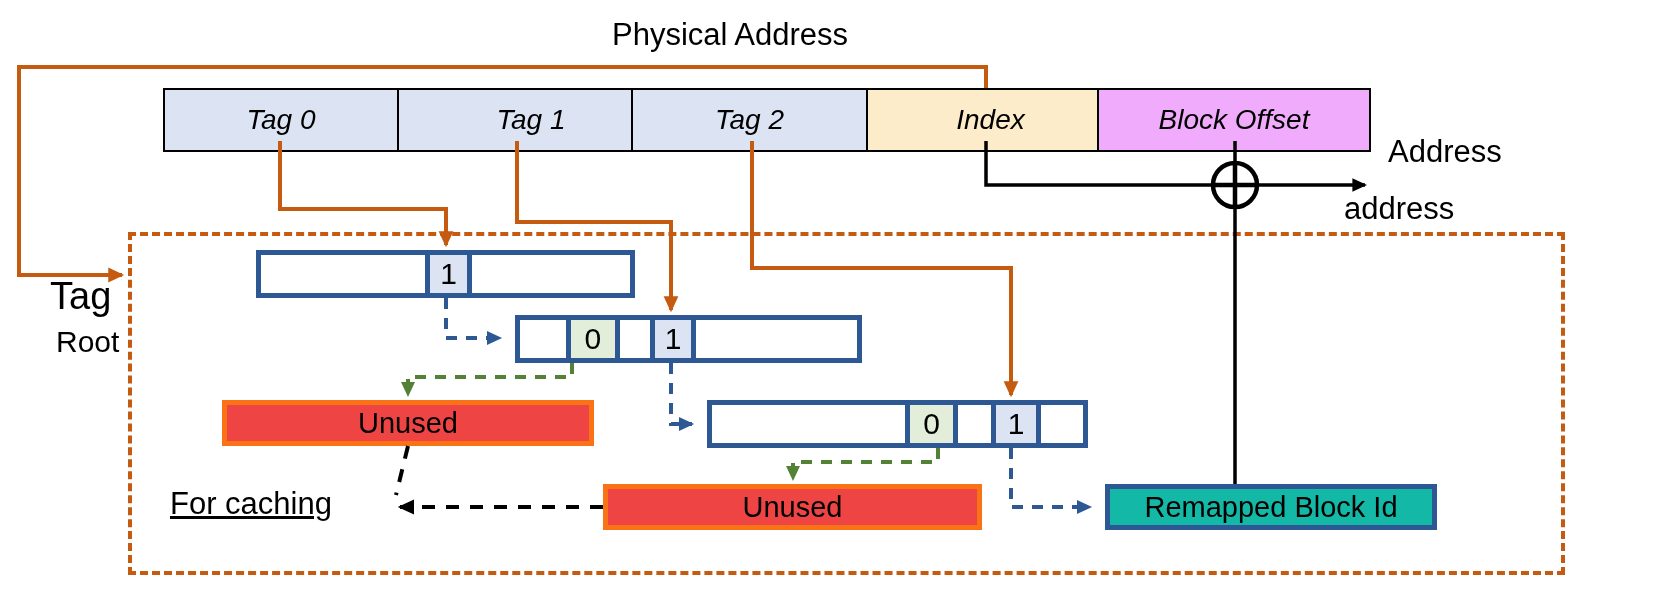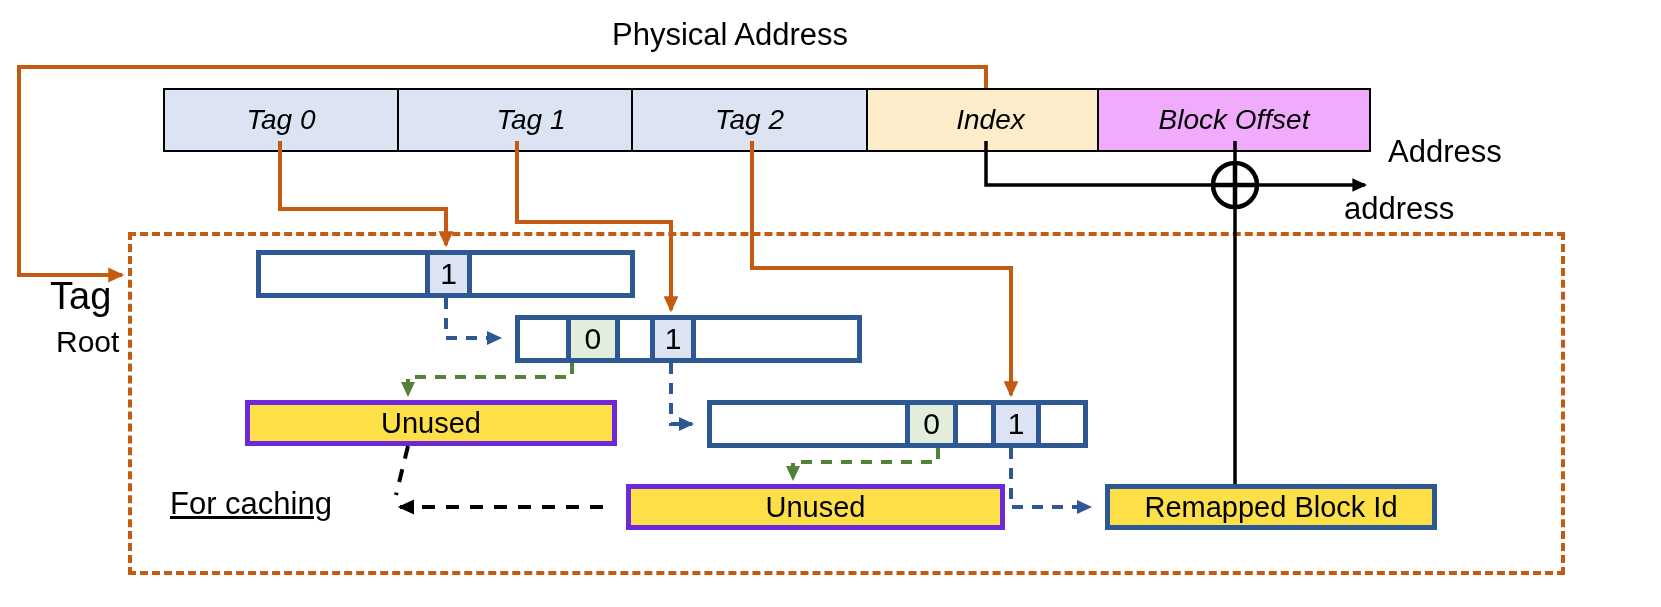--- a/index.html
+++ b/index.html
@@ -30,27 +30,27 @@
   .node .cell{box-sizing:border-box;border-right:5px solid #2e5894;height:100%;}
   .node .cell:last-child{border-right:none;}
   .node .bit{display:flex;align-items:center;justify-content:center;
         font-size:30px;color:#000;line-height:1;}
   .bit-1{background:#dce3f2;}
   .bit-0{background:#e2eed9;}
   .blank{background:#ffffff;}
 
   
   .unused{position:absolute;height:46px;box-sizing:border-box;
-          border:5px solid #6d28d9;background:#fde047;
+          border:5px solid #f97316;background:#ef4444;
           display:flex;align-items:center;justify-content:center;
-          font-size:29px;color:#000;margin-left:23px;}
+          font-size:29px;color:#000;}
 
   
   #remapped{position:absolute;left:1105px;top:484px;width:332px;height:46px;
-            box-sizing:border-box;border:5px solid #2e5894;background:#fde047;
+            box-sizing:border-box;border:5px solid #2e5894;background:#14b8a6;
             display:flex;align-items:center;justify-content:center;
             font-size:29px;color:#000;}
 </style>
 </head>
 <body>
 
 <div id="stage">
 
   <div class="lbl" style="left:612px;top:19px;font-size:31px;">Physical Address</div>
 

